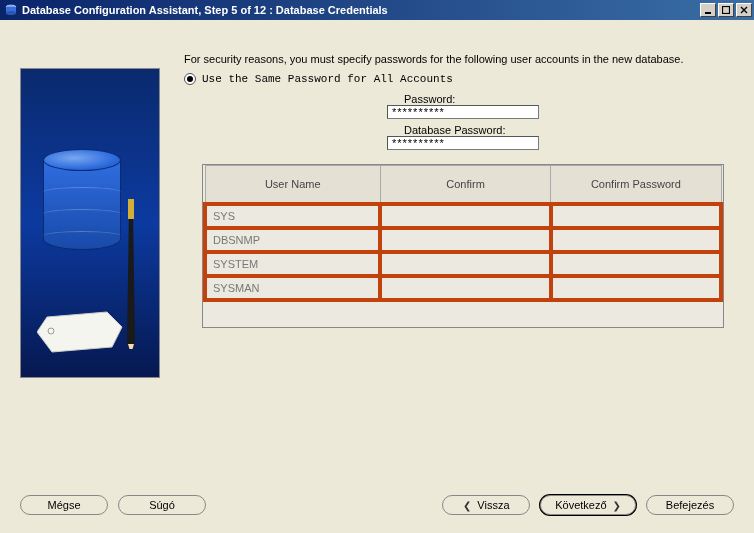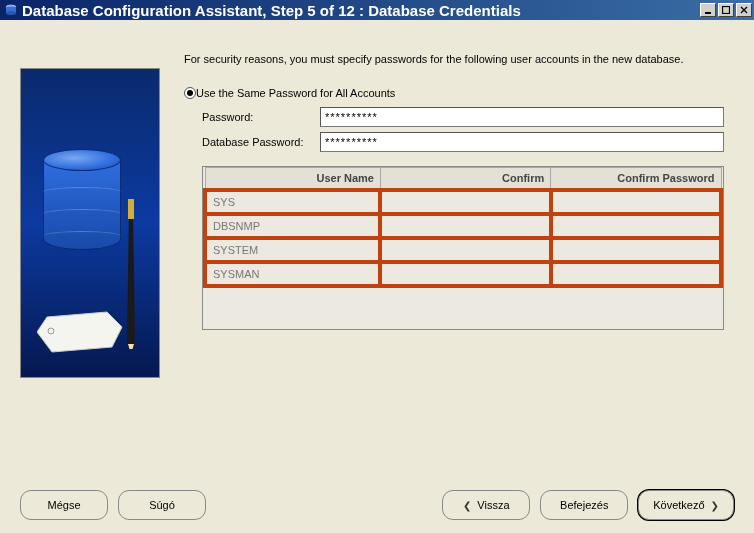--- a/index.html
+++ b/index.html
@@ -22,21 +22,21 @@
     padding: 0 2px;
   }
   .titlebar .app-icon {
     width: 14px; height: 14px;
     margin: 0 4px 0 2px;
     display: inline-block;
   }
   .titlebar .title-text {
     flex: 1;
     font-weight: bold;
-    font-size: 15px;
+    font-size: 11px;
   }
   .win-controls { display: flex; gap: 2px; }
   .win-btn {
     width: 16px; height: 14px;
     background: #d4d0c8;
     border: 1px solid #fff;
     border-right-color: #404040;
     border-bottom-color: #404040;
     display: flex; align-items: center; justify-content: center;
     font-size: 9px; font-weight: bold;
@@ -96,21 +96,23 @@
     padding: 0 10px 0 24px;
     color: #000;
   }
   .intro {
     margin: 8px 0 6px 0;
     line-height: 1.35;
   }
   .radio-row {
     display: flex;
     align-items: center;
-    margin: 20px 0 8px 0;
+    margin: 6px 0 8px 0;
+    gap: 6px;
+    font-family: Liberation Mono, monospace;
   }
   .radio {
     width: 12px; height: 12px;
     border-radius: 50%;
     border: 1px solid #555;
     background: #fff;
     display: inline-flex; align-items: center; justify-content: center;
   }
   .radio.selected::after {
     content: "";
@@ -118,21 +120,22 @@
     border-radius: 50%;
     background: #000;
   }
   .form-grid {
     margin-left: 18px;
     margin-bottom: 14px;
   }
   .form-row {
     display: flex;
     align-items: center;
-    margin: 5px 0;
+    margin: 5px 12px;
+    flex-direction: column;
   }
   .form-label {
     width: 118px;
   }
   .text-input {
     flex: 1;
     height: 20px;
     border: 1px solid #7a7a7a;
     border-top-color: #555;
     border-left-color: #555;
@@ -147,44 +150,44 @@
     border: 1px solid #888;
     background: #eceae0;
     height: 164px;
     overflow: hidden;
   }
   table {
     width: 100%;
     border-collapse: collapse;
   }
   th {
-    text-align: right;
-    font-weight: bold;
+    text-align: center;
+    font-weight: normal;
     color: #444;
     background: #e4e1d4;
     border: 1px solid #aaa;
-    padding: 4px 6px;
+    padding: 12px 6px;
     height: 20px;
   }
   td {
     border: 4px solid #c2410c;
     padding: 4px 6px;
     color: #777;
     height: 20px;
   }
   .footer {
     height: 50px;
     padding: 0 20px;
     display: flex;
     align-items: center;
     gap: 10px;
     border-top: none;
   }
   .btn {
-    height: 30px;
+    height: 20px;
     min-width: 88px;
     padding: 0 14px;
     background: #ece9d8;
     border: 1px solid #888;
     border-radius: 11px;
     font-size: 11px;
     cursor: pointer;
     display: inline-flex;
     align-items: center;
     justify-content: center;
@@ -309,18 +312,18 @@
 </div>
 
 <div class="footer">
   <button class="btn">Mégse</button>
   <button class="btn">Súgó</button>
   <div class="spacer"></div>
   <button class="btn">
     <span class="arrow">❮</span>
     <span>Vissza</span>
   </button>
-  <button class="btn">Befejezés</button>
   <button class="btn default">
     <span>Következő</span>
     <span class="arrow">❯</span>
   </button>
+  <button class="btn">Befejezés</button>
 </div>
 
 </body></html>

